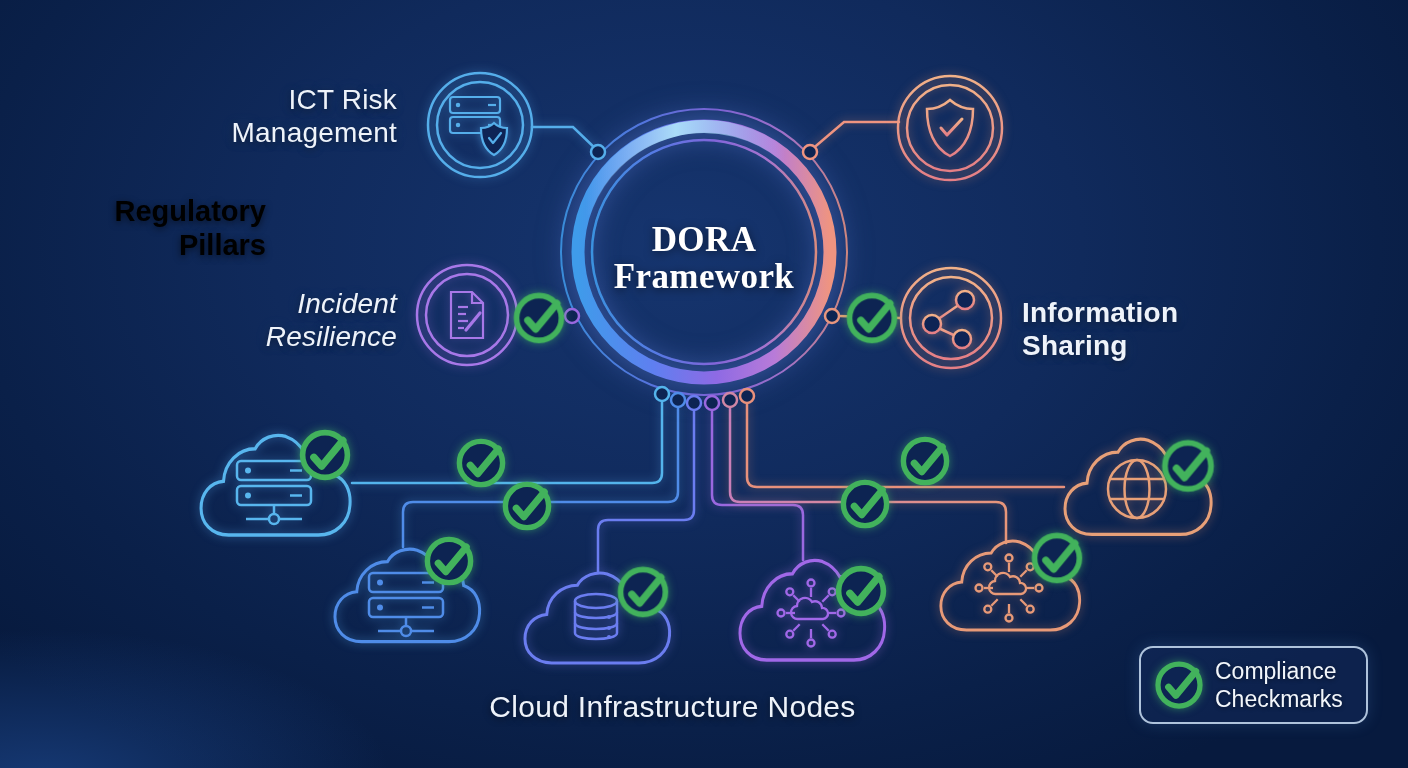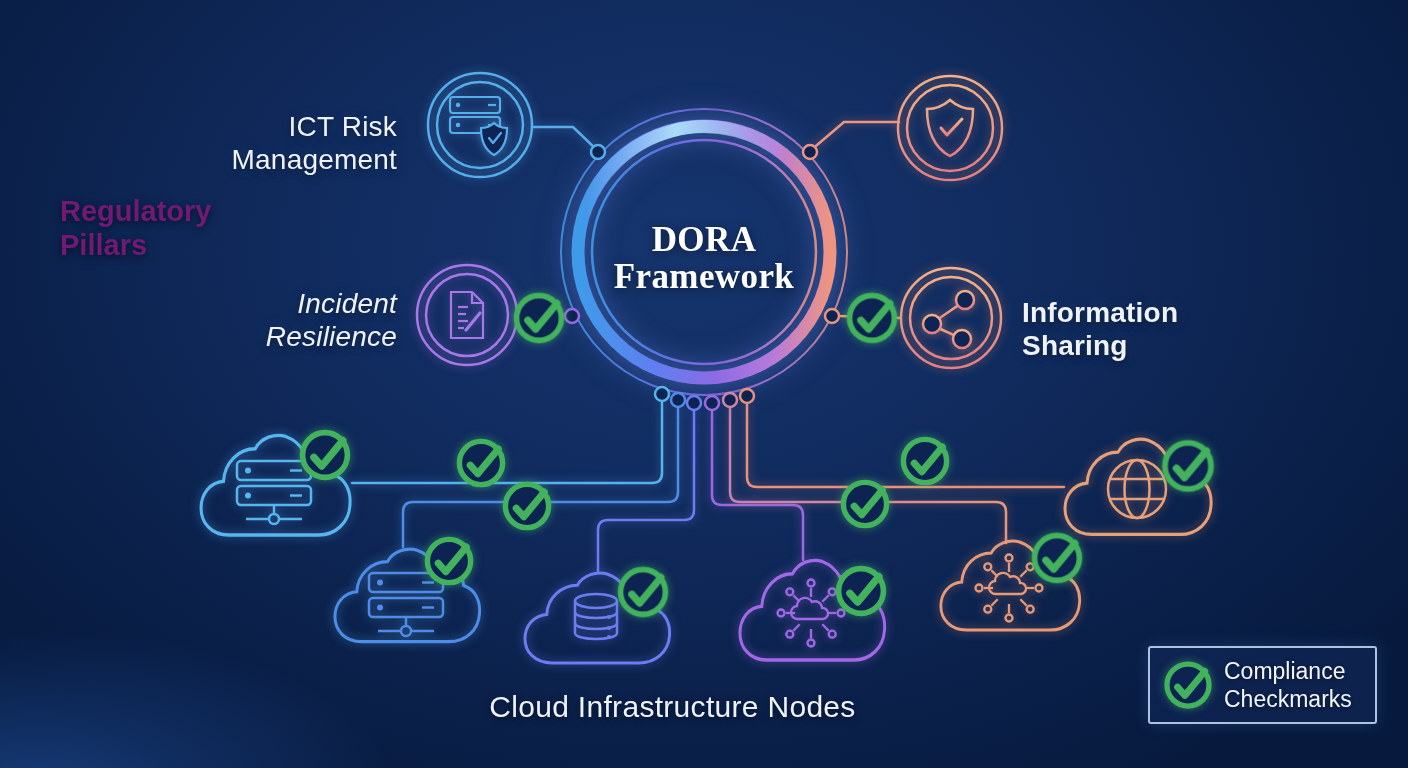--- a/index.html
+++ b/index.html
@@ -7,33 +7,33 @@
     width:1408px;height:768px;overflow:hidden;position:relative;
     font-family:"Liberation Sans",sans-serif;
     background:
       radial-gradient(500px 220px at 3% 102%, rgba(45,105,200,.40), rgba(45,105,200,0) 70%),
       radial-gradient(900px 620px at 48% 32%, #16356f 0%, #102a5c 45%, #0a2049 78%, #071a3e 100%);
   }
   .stage{position:absolute;inset:0;width:1408px;height:768px;}
   .label{position:absolute;color:#eef3fa;font-size:28px;line-height:33px;font-weight:500;
          letter-spacing:.2px;text-shadow:0 2px 7px rgba(0,0,0,.5),0 0 14px rgba(120,180,255,.18);}
   .right{text-align:right;}
-  .section-label{position:absolute;left:60px;top:194px;width:206px;text-align:left;
-         color:#701a75;font-weight:700;font-size:29px;line-height:34px;
+  .section-label{position:absolute;left:60px;top:194px;width:206px;text-align:right;
+         color:#000000;font-weight:700;font-size:29px;line-height:34px;
          text-shadow:0 2px 7px rgba(0,0,0,.55);}
   .center-title{position:absolute;left:554px;top:221px;width:300px;text-align:center;
          color:#ffffff;font-size:35px;line-height:37px;font-weight:700;letter-spacing:.4px;
          text-shadow:0 2px 10px rgba(0,0,0,.5);font-family:Liberation Serif, serif;}
   .bottom-label{position:absolute;left:0;top:690px;width:1345px;text-align:center;
          color:#eef3fa;font-size:30px;font-weight:500;letter-spacing:.3px;
          text-shadow:0 2px 7px rgba(0,0,0,.5);}
   .legend{position:absolute;left:1139px;top:646px;width:229px;height:78px;box-sizing:border-box;
-         border:2px solid rgba(205,224,246,.85);border-radius:3px;
+         border:2px solid rgba(205,224,246,.85);border-radius:14px;
          background:rgba(24,48,102,.38);display:flex;align-items:center;gap:11px;
-         padding-left:13px;box-shadow:0 0 16px rgba(110,170,255,.18);margin-left:9px;}
+         padding-left:13px;box-shadow:0 0 16px rgba(110,170,255,.18);}
   .legend-text{font-size:23px;line-height:28.5px;color:#f2f6fb;font-weight:500;
          text-shadow:0 1px 4px rgba(0,0,0,.45);}
   .g-blue{filter:drop-shadow(0 0 5px rgba(90,170,240,.55));}
   .g-indigo{filter:drop-shadow(0 0 5px rgba(120,130,245,.55));}
   .g-purple{filter:drop-shadow(0 0 5px rgba(170,115,235,.55));}
   .g-orange{filter:drop-shadow(0 0 5px rgba(238,150,110,.5));}
   .g-green{filter:drop-shadow(0 0 4px rgba(70,185,105,.55));}
   .g-ring{filter:drop-shadow(0 0 12px rgba(115,145,245,.5));}
 </style>
 </head>
@@ -259,21 +259,21 @@
 <div class="center-title">
   <div>DORA</div>
   <div>Framework</div>
 </div>
 
 <div class="section-label">
   <div>Regulatory</div>
   <div>Pillars</div>
 </div>
 
-<div class="label right" style="top:110px;right:1011px;">
+<div class="label right" style="top:83px;right:1011px;">
   <div>ICT Risk</div>
   <div>Management</div>
 </div>
 
 <div class="label right" style="top:287px;right:1011px;font-style:italic;">
   <div>Incident</div>
   <div>Resilience</div>
 </div>
 
 

